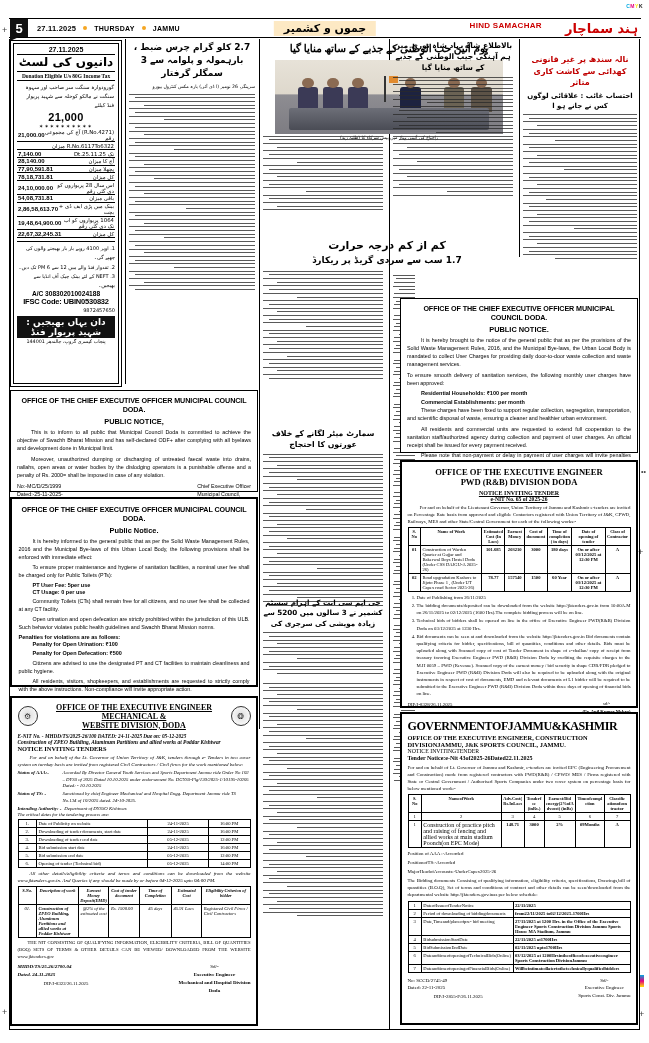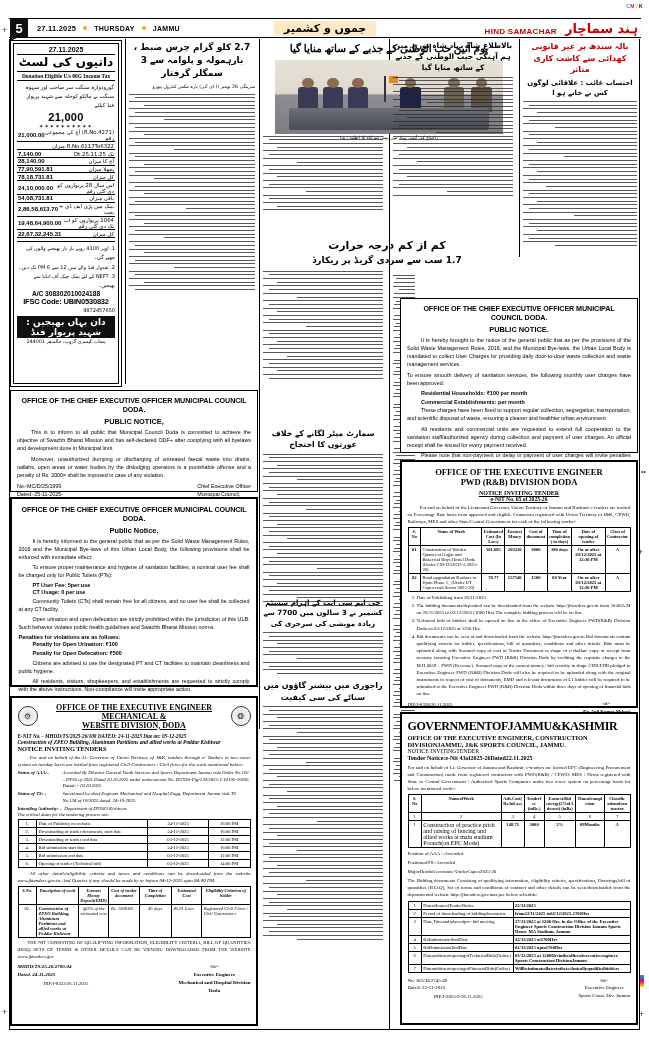--- a/index.html
+++ b/index.html
@@ -34,21 +34,21 @@
   .pageno:after{ content:""; position:absolute; bottom:-4px; left:0; border-left:9px solid #111;
     border-right:9px solid transparent; border-bottom:4px solid transparent; }
   .mh-date { font-size:7.5px; font-weight:bold; margin-left:9px; letter-spacing:.2px; }
   .dot { display:inline-block; width:4px;height:4px;border-radius:50%;background:#f5a623; margin:0 7px 1px 7px; }
   .mh-day, .mh-city { font-size:7px; font-weight:bold; letter-spacing:.3px; }
   .mh-urdu-center {
     position:absolute; left:50%; transform:translateX(-50%);
     background:#fde9c4; padding:1px 10px; font-size:11px; font-weight:bold;
     font-family:"DejaVu Sans", sans-serif; direction:rtl;
   }
-  .mh-right { margin-left:auto; display:flex; align-items:flex-end; gap:8px; padding-right:3px; }
+  .mh-right { margin-left:auto; display:flex; align-items:flex-start; gap:23px; padding-right:3px; }
   .mh-hs { color:#cc0000; font-size:8px; font-weight:bold; letter-spacing:.3px; }
   .mh-logo { color:#cc0000; font-size:13px; font-weight:bold; font-family:"DejaVu Sans", sans-serif; direction:rtl; }
 
   
   .frame { position:absolute; border:1px solid #000; background:#fff; }
   .frame.dbl { border:1px solid #000; box-shadow:0 0 0 1px #000 inset; padding:1.5px; }
 
   .ctr { text-align:left; }
   .b { font-weight:bold; }
   .u { }
@@ -378,21 +378,21 @@
         <div class="ul w100 r"></div>
       <div class="ul w88 r"></div>
         <div class="ul w100 r"></div>
         <div class="ul w95 r"></div>
       <div class="ul w100 r"></div>
         <div class="ul w55 r"></div>
         <div class="ul w100 r"></div>
     </div>
   </div>
 
-  <div style="position:absolute;left:523px;top:41px;width:114px;">
+  <div style="position:absolute;left:523px;top:54px;width:114px;">
     <div class="uheadline red" style="font-size:8px;">نالہ سندھ پر غیر قانونی کھدائی سے کاشت کاری متاثر</div>
     <div class="uheadline" style="font-size:7px;margin-top:2px;">احتساب غائب : علاقائی لوگوں کس نے جانے ہو ا</div>
     <div class="ulines" style="margin-top:3px;">
       <div class="ul w100 r"></div>
         <div class="ul w95 r"></div>
         <div class="ul w100 r"></div>
       <div class="ul w88 r"></div>
         <div class="ul w100 r"></div>
         <div class="ul w95 r"></div>
       <div class="ul w100 r"></div>
@@ -514,39 +514,38 @@
       <div class="ul w100 r"></div>
         <div class="ul w95 r"></div>
         <div class="ul w100 r"></div>
       <div class="ul w72 r"></div>
         <div class="ul w100 r"></div>
         <div class="ul w95 r"></div>
     </div>
   </div>
 
   <div style="position:absolute;left:263px;top:598px;width:120px;">
-    <div class="uheadline" style="font-size:7.2px;">جی ایم سی انت کے اہرام سسٹم کشمیر نے 3 سالوں میں 7700 سے زیادہ مویشی کی سرجری کی</div>
+    <div class="uheadline" style="font-size:7.2px;">جی ایم سی انت کے اہرام سسٹم کشمیر نے 3 سالوں میں 5200 سے زیادہ مویشی کی سرجری کی</div>
     <div class="ulines" style="margin-top:3px;">
       <div class="ul w100 r"></div>
         <div class="ul w95 r"></div>
         <div class="ul w100 r"></div>
       <div class="ul w88 r"></div>
         <div class="ul w100 r"></div>
         <div class="ul w95 r"></div>
       <div class="ul w100 r"></div>
         <div class="ul w72 r"></div>
         <div class="ul w100 r"></div>
       <div class="ul w95 r"></div>
         <div class="ul w100 r"></div>
         <div class="ul w88 r"></div>
     </div>
   </div>
 
   <div style="position:absolute;left:263px;top:680px;width:120px;">
-    <div class="uheadline" style="font-size:8px;">راجوری میں بیشتر گاؤوں میں سناٹے کی سی کیفیت</div>
     <div class="ulines" style="margin-top:3px;">
       <div class="ul w100 r"></div>
         <div class="ul w95 r"></div>
         <div class="ul w100 r"></div>
       <div class="ul w88 r"></div>
         <div class="ul w100 r"></div>
         <div class="ul w95 r"></div>
       <div class="ul w100 r"></div>
         <div class="ul w72 r"></div>
         <div class="ul w100 r"></div>

